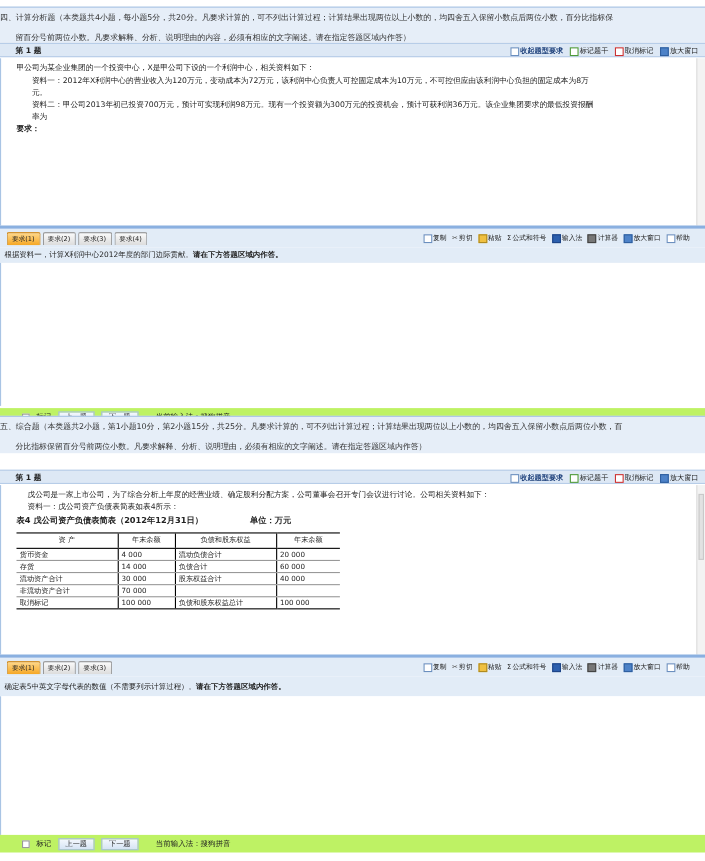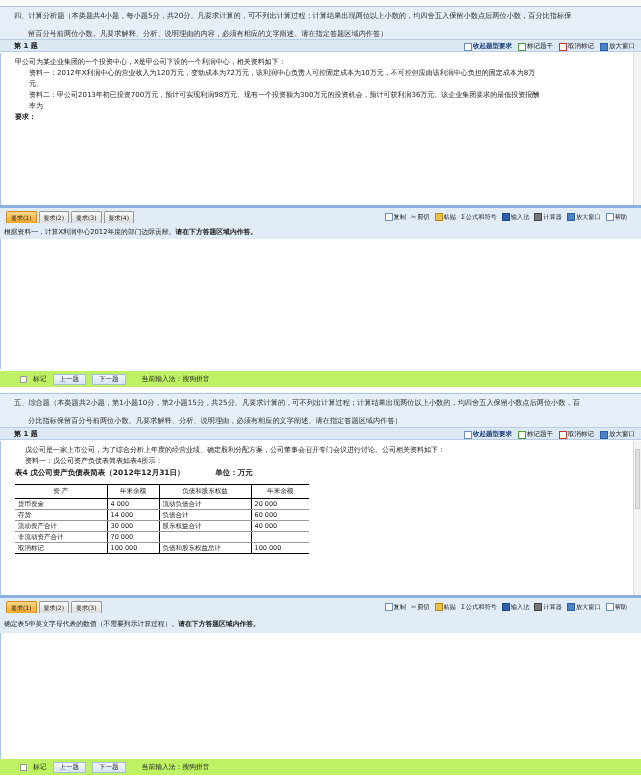--- a/index.html
+++ b/index.html
@@ -1,18 +1,18 @@
 <!DOCTYPE html>
 <html><head>
 <meta charset="utf-8">
 <style>
   * { box-sizing: border-box; margin: 0; padding: 0; }
   body { width: 641px; height: 783px; background: #ffffff; font-family: "DejaVu Sans", sans-serif; font-size: 7px; color: #222; position: relative; overflow: hidden; }
   .abs { position: absolute; }
-  .section-head { left: 0; width: 641px; background: #e6eef8; border-top: 1px solid #a9c4e4; color: #333; line-height: 18px; padding-left: 14px; padding-right: 6px; font-size: 7.2px; }
+  .section-head { left: 0; width: 641px; background: #e6eef8; border-top: 1px solid #a9c4e4; color: #333; line-height: 18px; padding-left: 0; padding-right: 6px; font-size: 7.2px; }
   .section-head .l2 { padding-left: 14px; display: block; }
   .q-bar { left: 0; width: 641px; height: 13px; background: #dde8f5; border-top: 1px solid #b7cde8; border-bottom: 1px solid #b7cde8; }
   .q-bar .qt { position: absolute; left: 14px; top: 1px; font-weight: bold; font-size: 7px; line-height: 11px; }
   .q-tools { position: absolute; right: 6px; top: 1px; display: flex; gap: 6px; font-size: 6.5px; line-height: 11px; }
   .q-tools span { display: inline-flex; align-items: center; gap: 1px; }
   .ic { display: inline-block; width: 8px; height: 8px; border: 1px solid #6b8fbf; background: #fff; vertical-align: middle; }
   .ic.blue { background: #2c5fae; border-color: #1e4588; }
   .ic.edit { background: #fff; border-color: #4e9a3a; }
   .ic.red { background: #fff; border-color: #c33; }
   .ic.max { background: #4d82c8; border-color: #2f5f9f; }
@@ -131,21 +131,21 @@
 <div class="abs answer" style="top:239px;height:130px;"></div>
 
 <div class="abs footer" style="top:371px;">
   <span class="cb"></span>
   <span>标记</span>
   <span class="navbtn">上一题</span>
   <span class="navbtn">下一题</span>
   <span style="margin-left:10px">当前输入法：搜狗拼音</span>
 </div>
 
-<div class="abs section-head" style="top:393px;height:34px;">
+<div class="abs section-head" style="top:378px;height:34px;">
   <span>五、综合题（本类题共2小题，第1小题10分，第2小题15分，共25分。凡要求计算的，可不列出计算过程；计算结果出现两位以上小数的，均四舍五入保留小数点后两位小数，百</span>
   <span class="l2">分比指标保留百分号前两位小数。凡要求解释、分析、说明理由，必须有相应的文字阐述。请在指定答题区域内作答）</span>
 </div>
 
 <div class="abs q-bar" style="top:427px;">
   <span class="qt">第 1 题</span>
   <div class="q-tools">
     <span>
         <i class="ic"></i>
         <b style="color:#1c3f7a">收起题型要求</b>
@@ -164,21 +164,21 @@
       </span>
   </div>
 </div>
 
 <div class="abs content" style="top:441px;height:154px;">
   <div style="padding-left:10px">戊公司是一家上市公司，为了综合分析上年度的经营业绩、确定股利分配方案，公司董事会召开专门会议进行讨论。公司相关资料如下：</div>
   <div style="padding-left:10px">资料一：戊公司资产负债表简表如表4所示：</div>
   <div class="bs-title">
     <span>表4</span>
     <span style="">戊公司资产负债表简表（2012年12月31日）</span>
-    <span style="margin-left:28px">单位：万元</span>
+    <span style="margin-left:40px">单位：万元</span>
   </div>
   <table class="bs">
     <thead>
       <tr>
         <th style="width:92px">资 产</th>
         <th style="width:52px">年末余额</th>
         <th style="width:92px">负债和股东权益</th>
         <th style="width:58px">年末余额</th>
       </tr>
     </thead>

